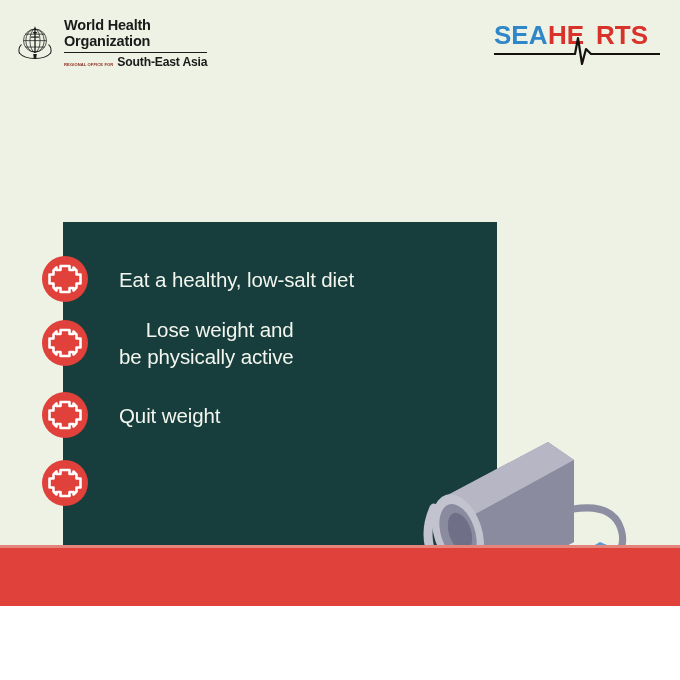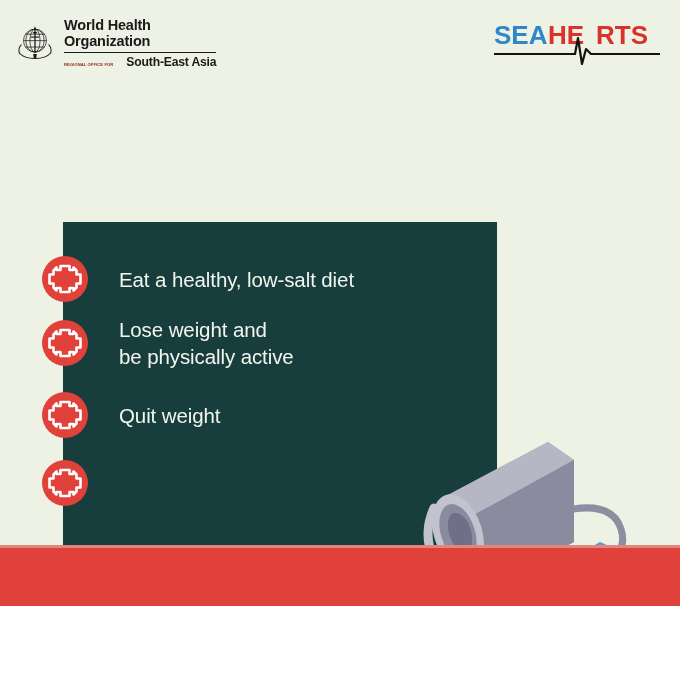--- a/index.html
+++ b/index.html
@@ -41,21 +41,21 @@
     font-weight: bold;
     font-size: 14.5px;
     line-height: 15.5px;
     color: #1a1a1a;
     letter-spacing: -0.2px;
     white-space: nowrap;
   }
   .who-region {
     display: flex;
     align-items: baseline;
-    gap: 13px;
+    gap: 4px;
     margin-top: 3px;
     border-top: 1px solid #1a1a1a;
     padding-top: 2px;
   }
   .who-region-small {
     font-size: 4.1px;
     font-weight: bold;
     color: #8c2a1e;
     letter-spacing: 0.1px;
     white-space: nowrap;
@@ -127,20 +127,21 @@
     padding: 0;
     margin: 0;
     list-style: none;
   }
   .tip {
     position: absolute;
     display: flex;
     align-items: center;
     gap: 0;
     left: 42px;
+    text-align: right;
   }
   .tip-icon {
     width: 46px;
     height: 46px;
     flex: 0 0 46px;
   }
   .tip-text {
     margin-left: 31px;
     font-family: "Liberation Sans", sans-serif;
     font-size: 20.5px;

